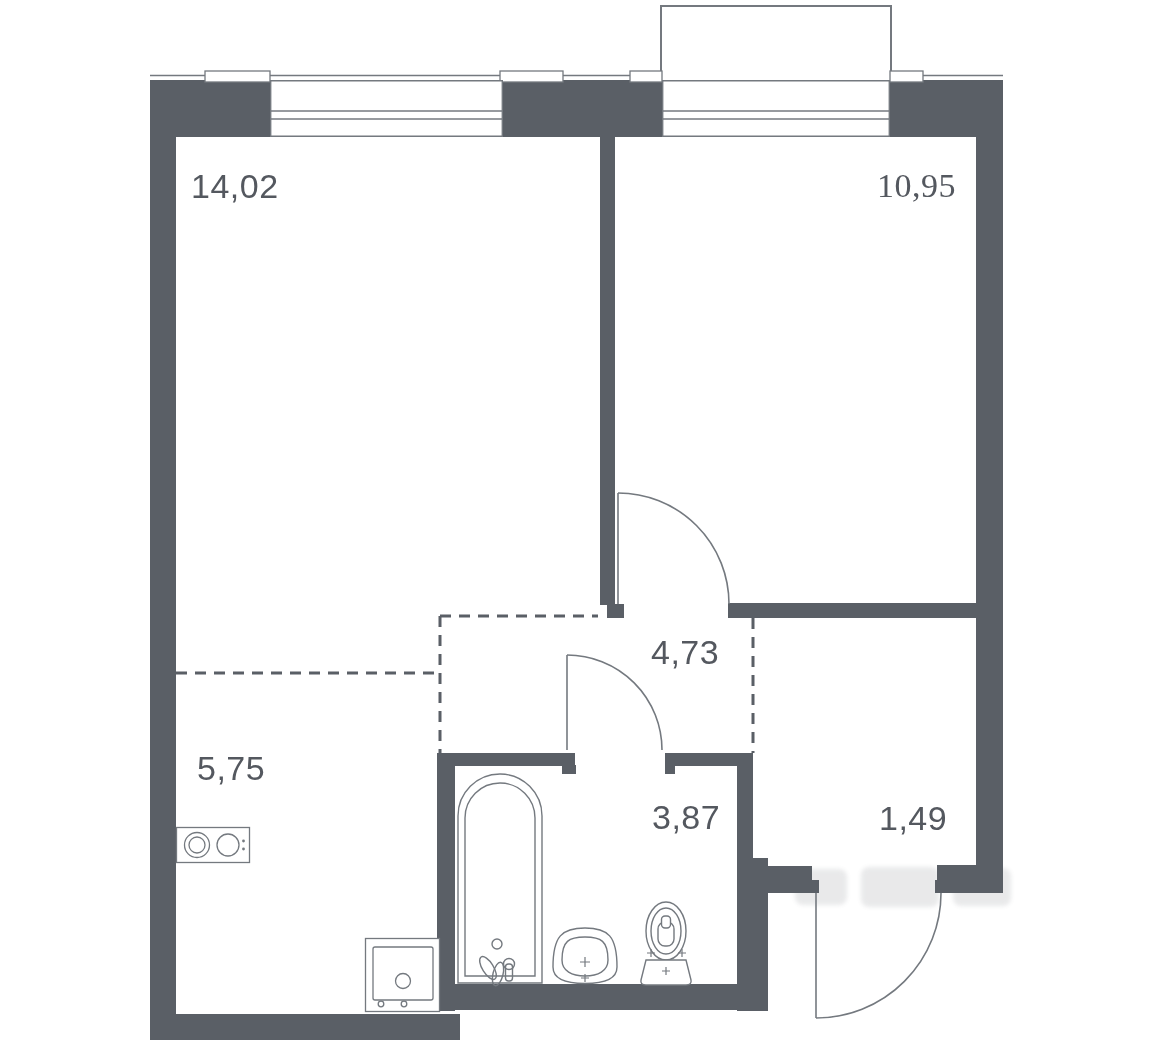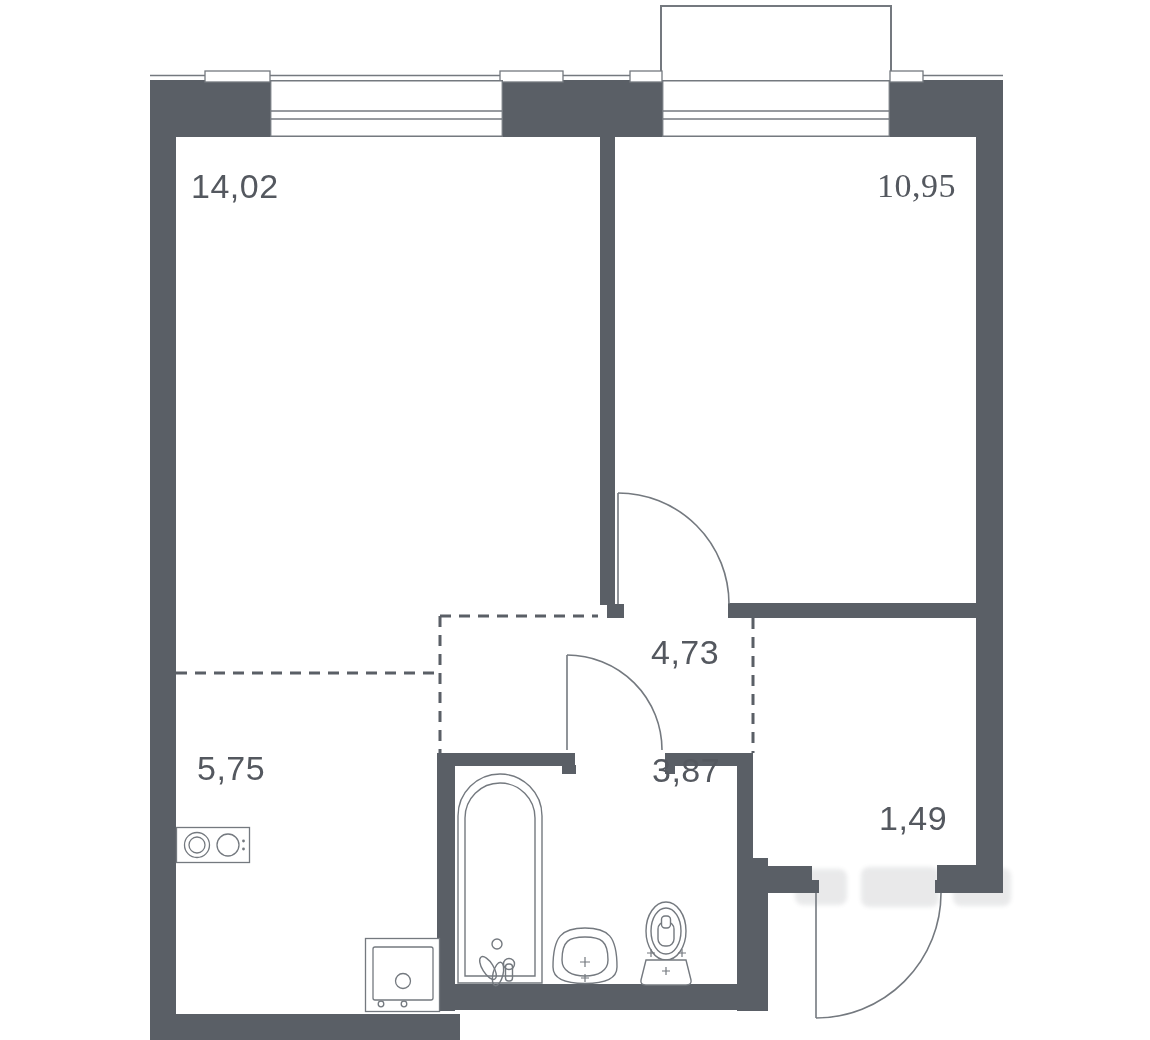--- a/index.html
+++ b/index.html
@@ -19,21 +19,21 @@
     letter-spacing:0.5px;
     color:#54585F;
     white-space:nowrap;
     user-select:none;
     text-align:center;
   }
   .lbl-living {left:191px; top:168px;}
   .lbl-bedroom{left:877px; top:168px;font-family:Liberation Serif, serif;}
   .lbl-hall   {left:651px; top:634px;}
   .lbl-kitchen{left:197px; top:710px;margin-top:40px;}
-  .lbl-bath   {left:652px; top:752px;}
+  .lbl-bath   {left:652px; top:799px;}
   .lbl-entry  {left:879px; top:800px;}
   .watermark{
     position:absolute;
     z-index:1;
     left:795px; top:862px;
     width:250px; height:50px;
     display:flex; gap:14px; align-items:center;
     opacity:0.13;
     filter:blur(2px);
   }

